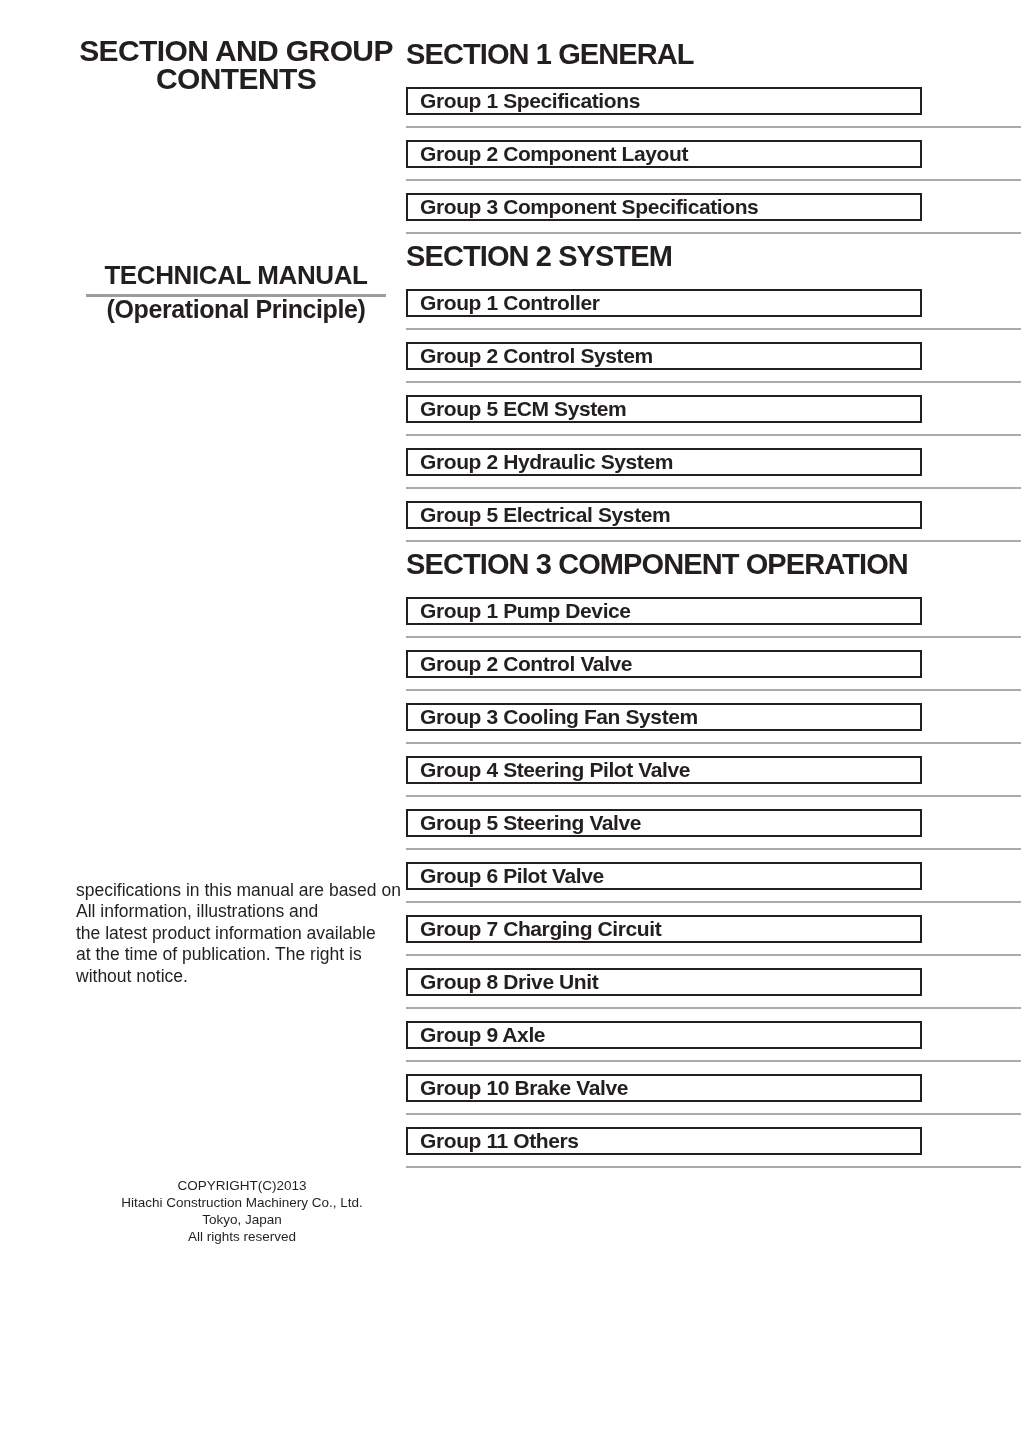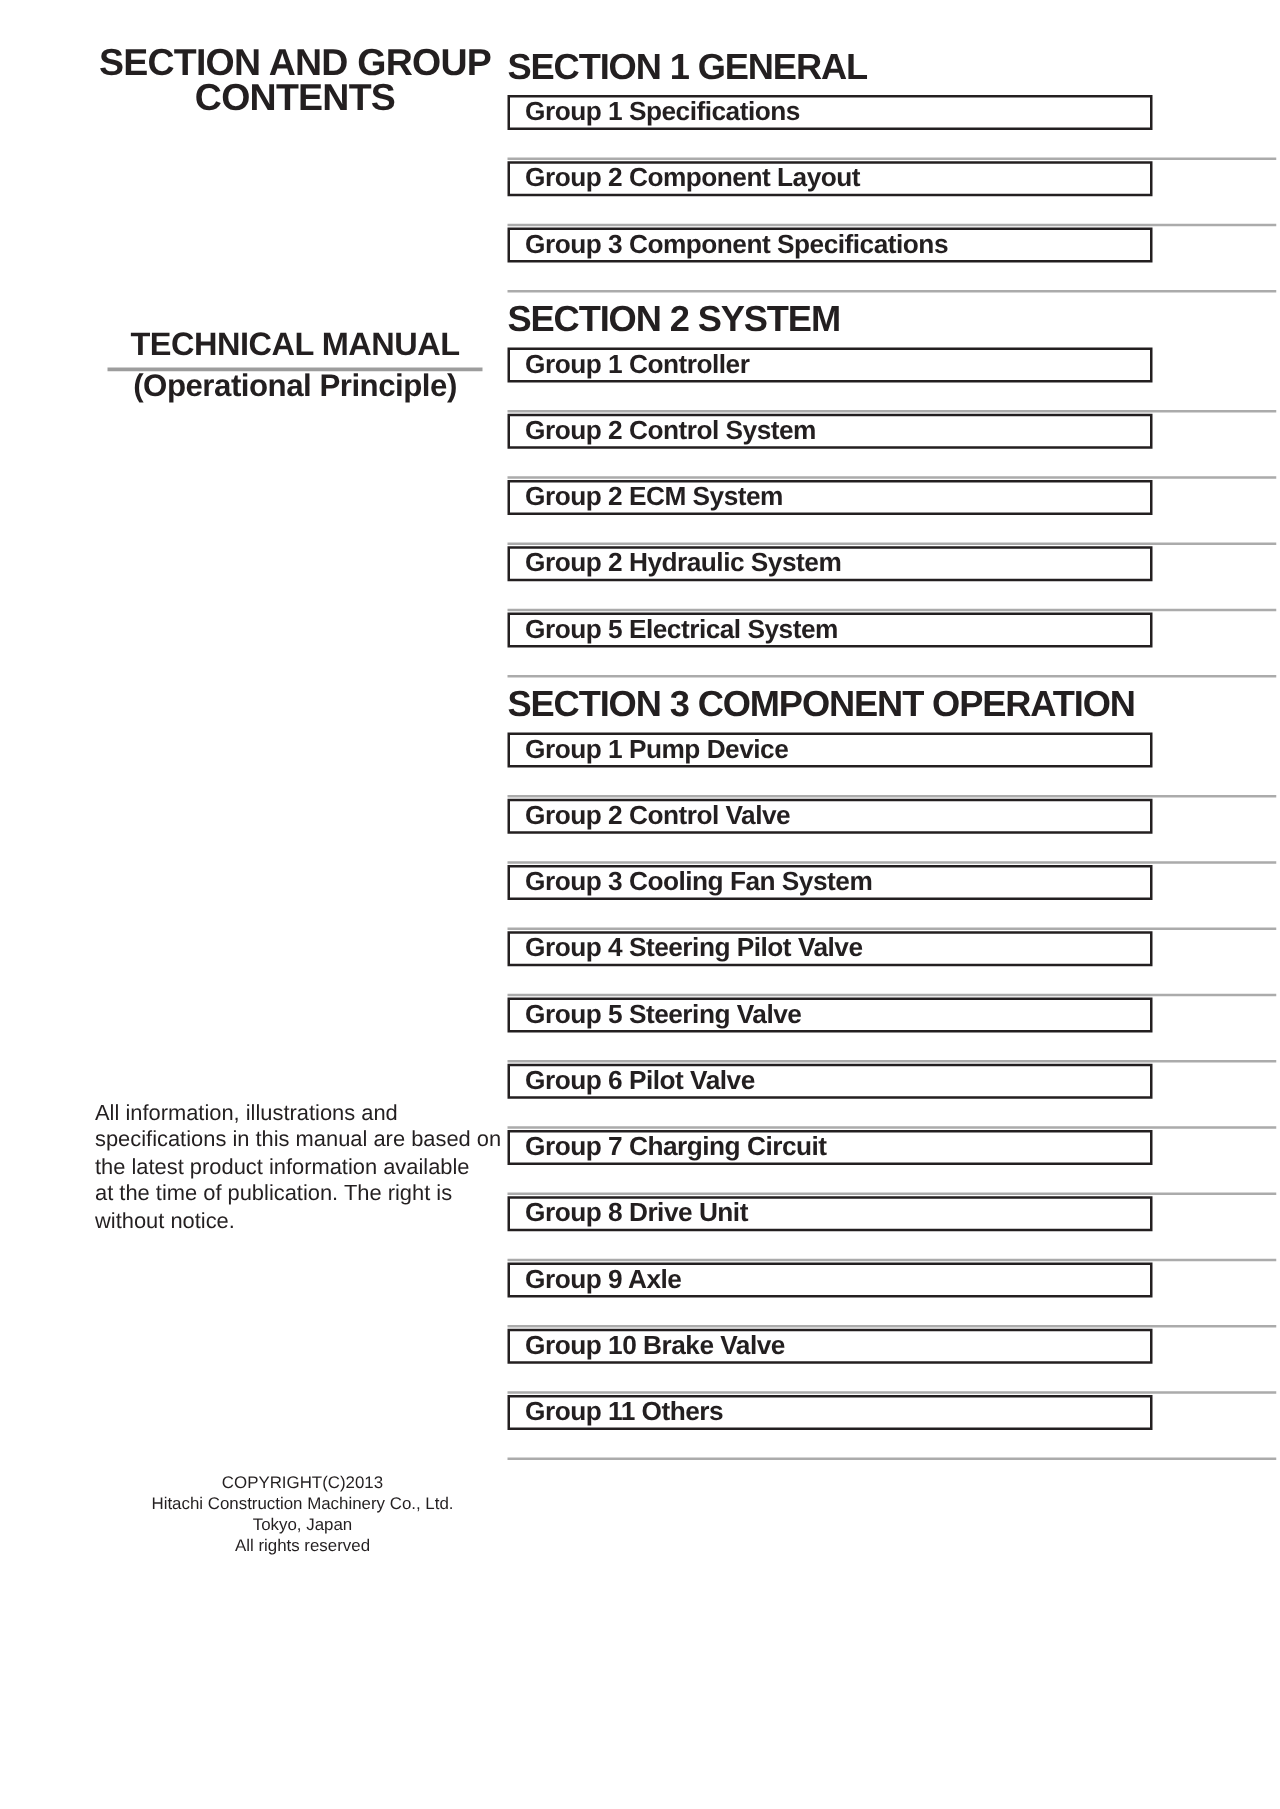--- a/index.html
+++ b/index.html
@@ -32,21 +32,21 @@
   .copyright { margin-top:190px; padding-left:12px; font-size:13.5px; line-height:17px; text-align:center; }
 
   
   .right-col { flex:1; margin-right:3px; padding-top:40px; }
   .section-title {
     font-size:29px; font-weight:700; line-height:1;
     letter-spacing:-0.9px; margin-bottom:7px; white-space:nowrap;
   }
   .toc-section:not(:first-child) { margin-top:11px; }
   .group-row {
-    display:flex; align-items:flex-start; height:49px; margin-bottom:4px;
+    display:flex; align-items:center; height:49px; margin-bottom:4px;
     position:relative;
   }
   .group-row::after {
     content:""; position:absolute; left:0; right:0; bottom:-3px; height:2px;
     background:var(--row_divider,#ababab);
   }
   .group-cell {
     flex:1; background:var(--paper,#fff); border:2.5px solid var(--ink,#231f20);
     display:flex; align-items:center; padding-left:12px; margin-right:11px;
   }
@@ -61,22 +61,22 @@
   <div class="left-col">
     <h1 class="contents-title">SECTION AND GROUP CONTENTS</h1>
 
     <div class="manual-block">
       <h2 class="manual-title">TECHNICAL MANUAL</h2>
       <div class="rule"></div>
       <h3 class="manual-subtitle">(Operational Principle)</h3>
     </div>
 
     <div class="disclaimer">
+        <div>specifications in this manual are based on</div>
         <div>All information, illustrations and</div>
-        <div>specifications in this manual are based on</div>
         <div>the latest product information available</div>
         <div>at the time of publication. The right is</div>
         <div>without notice.</div>
       </div>
 
     <div class="copyright">
         <div>COPYRIGHT(C)2013</div>
         <div>Hitachi Construction Machinery Co., Ltd.</div>
         <div>Tokyo, Japan</div>
         <div>All rights reserved</div>
@@ -122,21 +122,21 @@
 
   <div class="group-row">
     <div class="group-cell">
       <span class="group-label">Group 2 Control System</span>
     </div>
     <div class="group-tab"></div>
   </div>
 
   <div class="group-row">
     <div class="group-cell">
-      <span class="group-label">Group 2 ECM System</span>
+      <span class="group-label">Group 5 ECM System</span>
     </div>
     <div class="group-tab"></div>
   </div>
 
   <div class="group-row">
     <div class="group-cell">
       <span class="group-label">Group 2 Hydraulic System</span>
     </div>
     <div class="group-tab"></div>
   </div>

